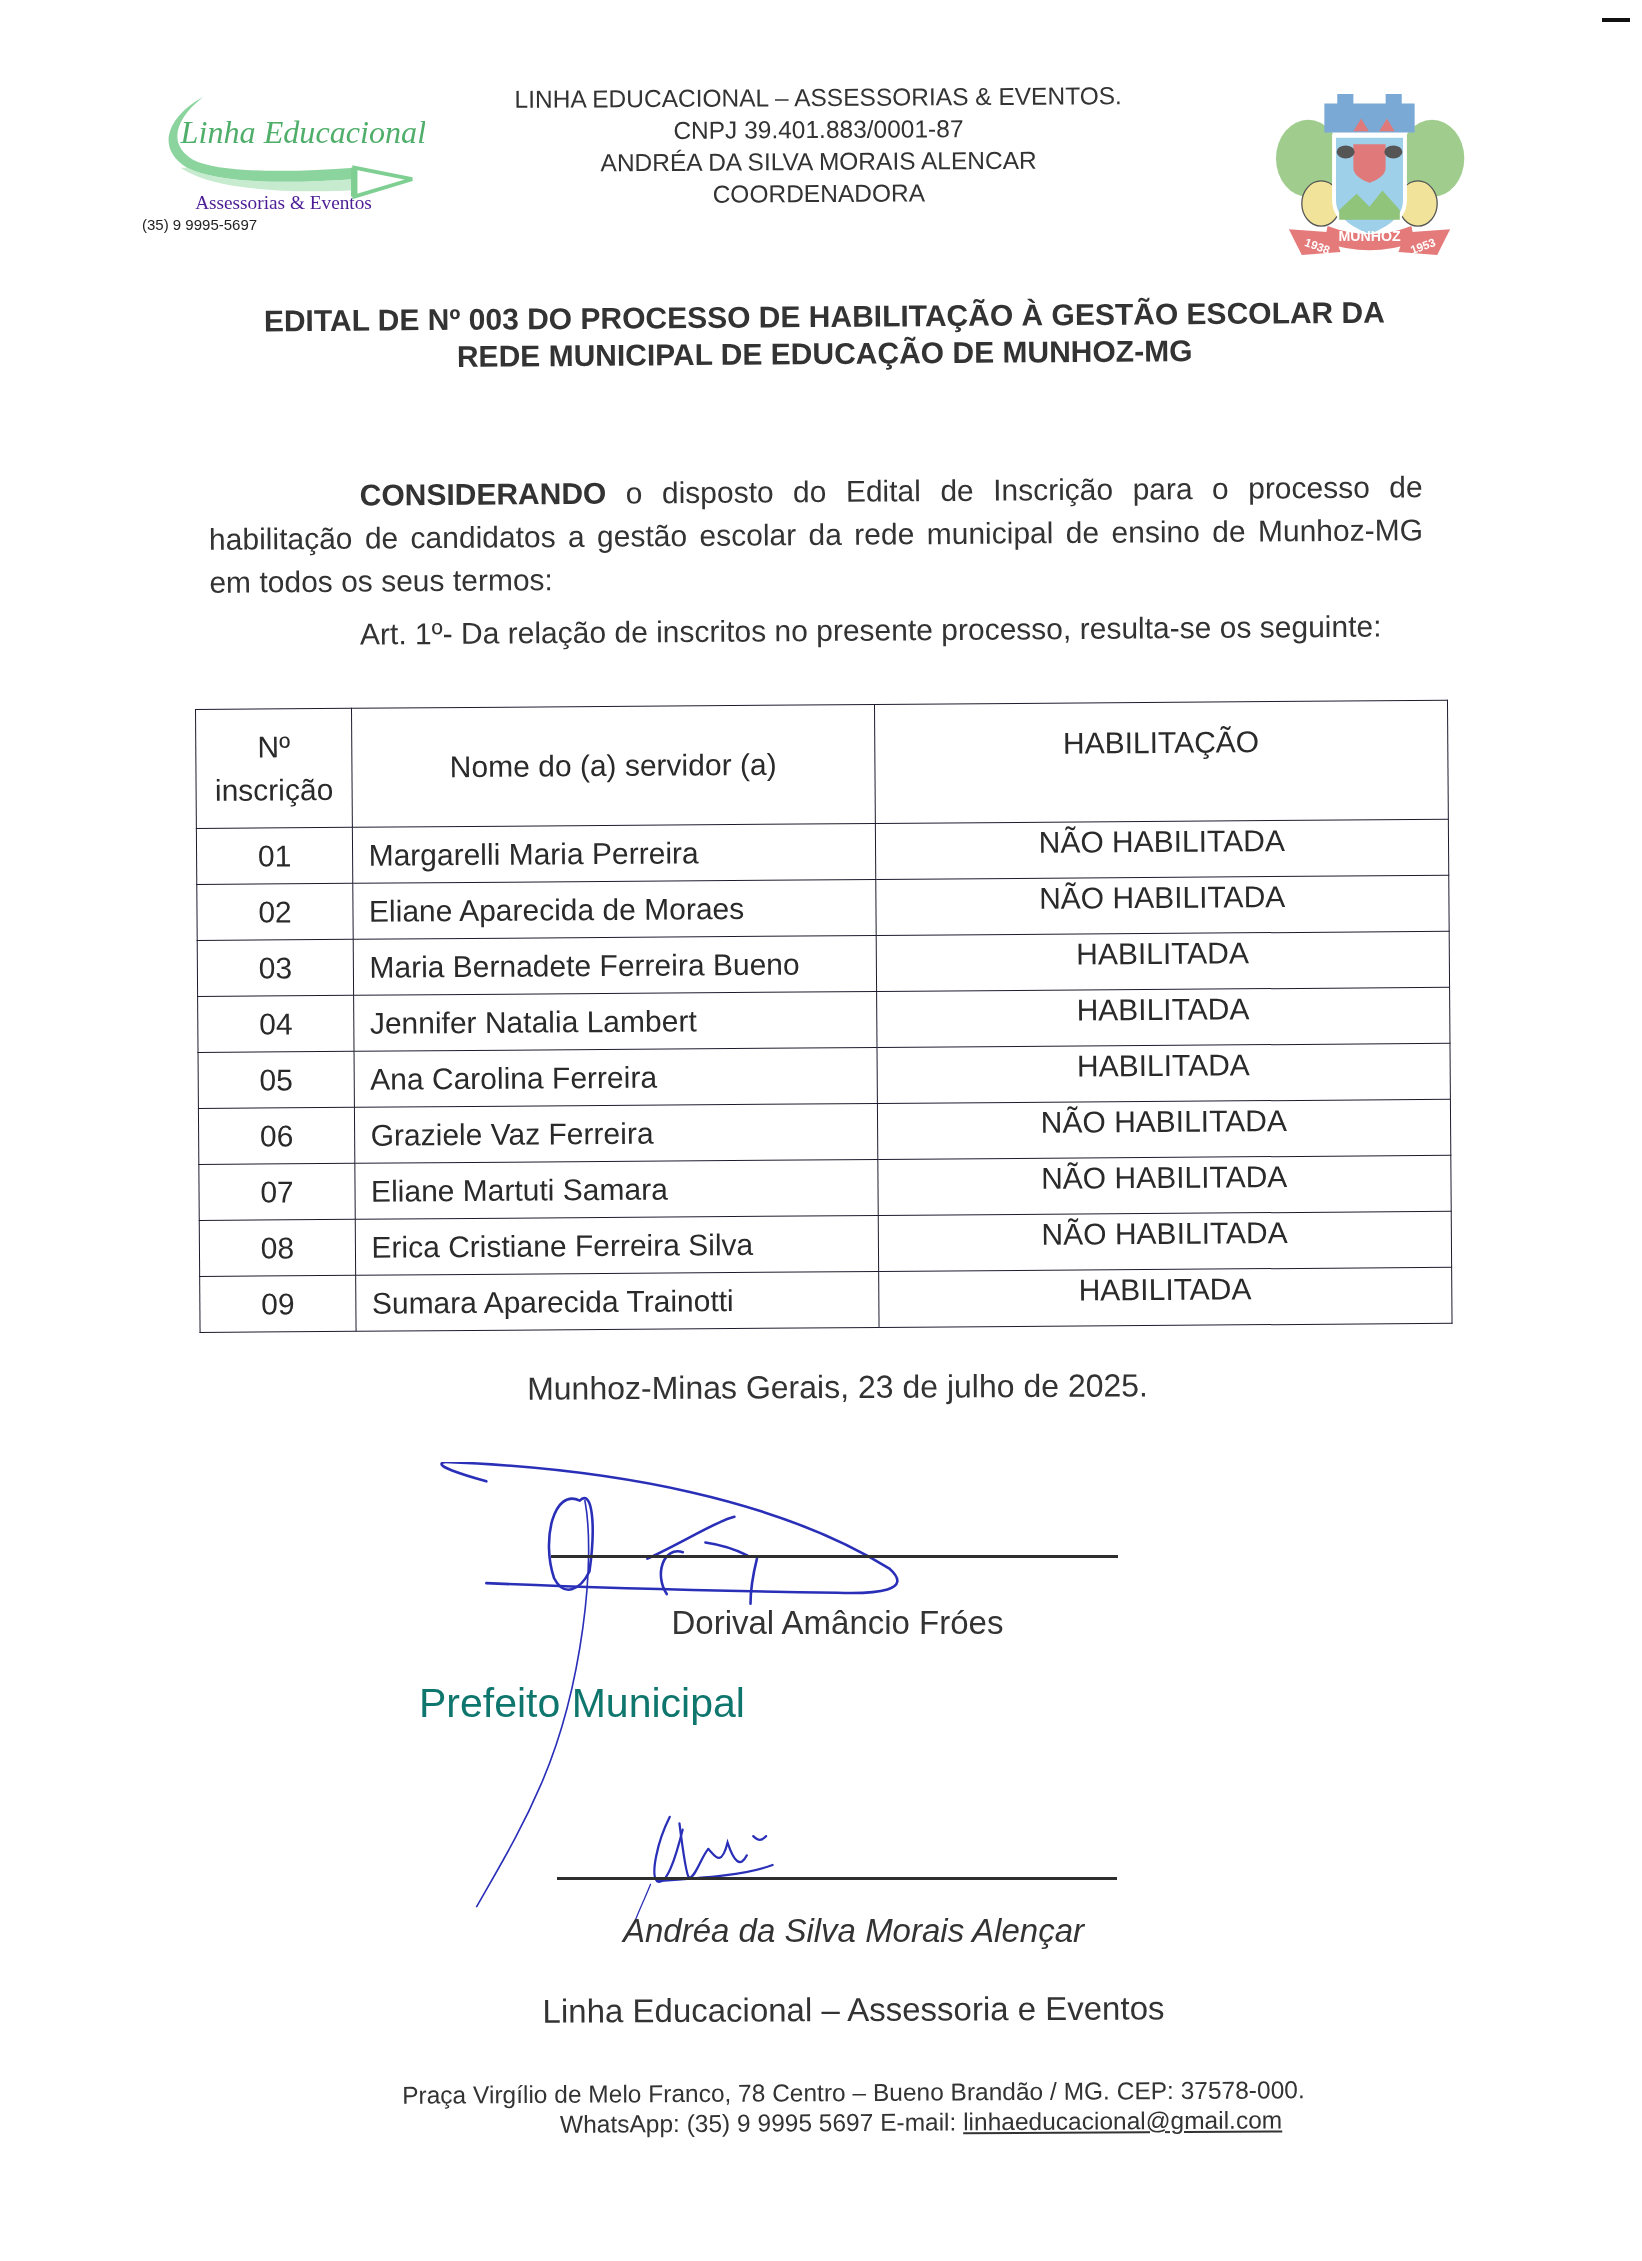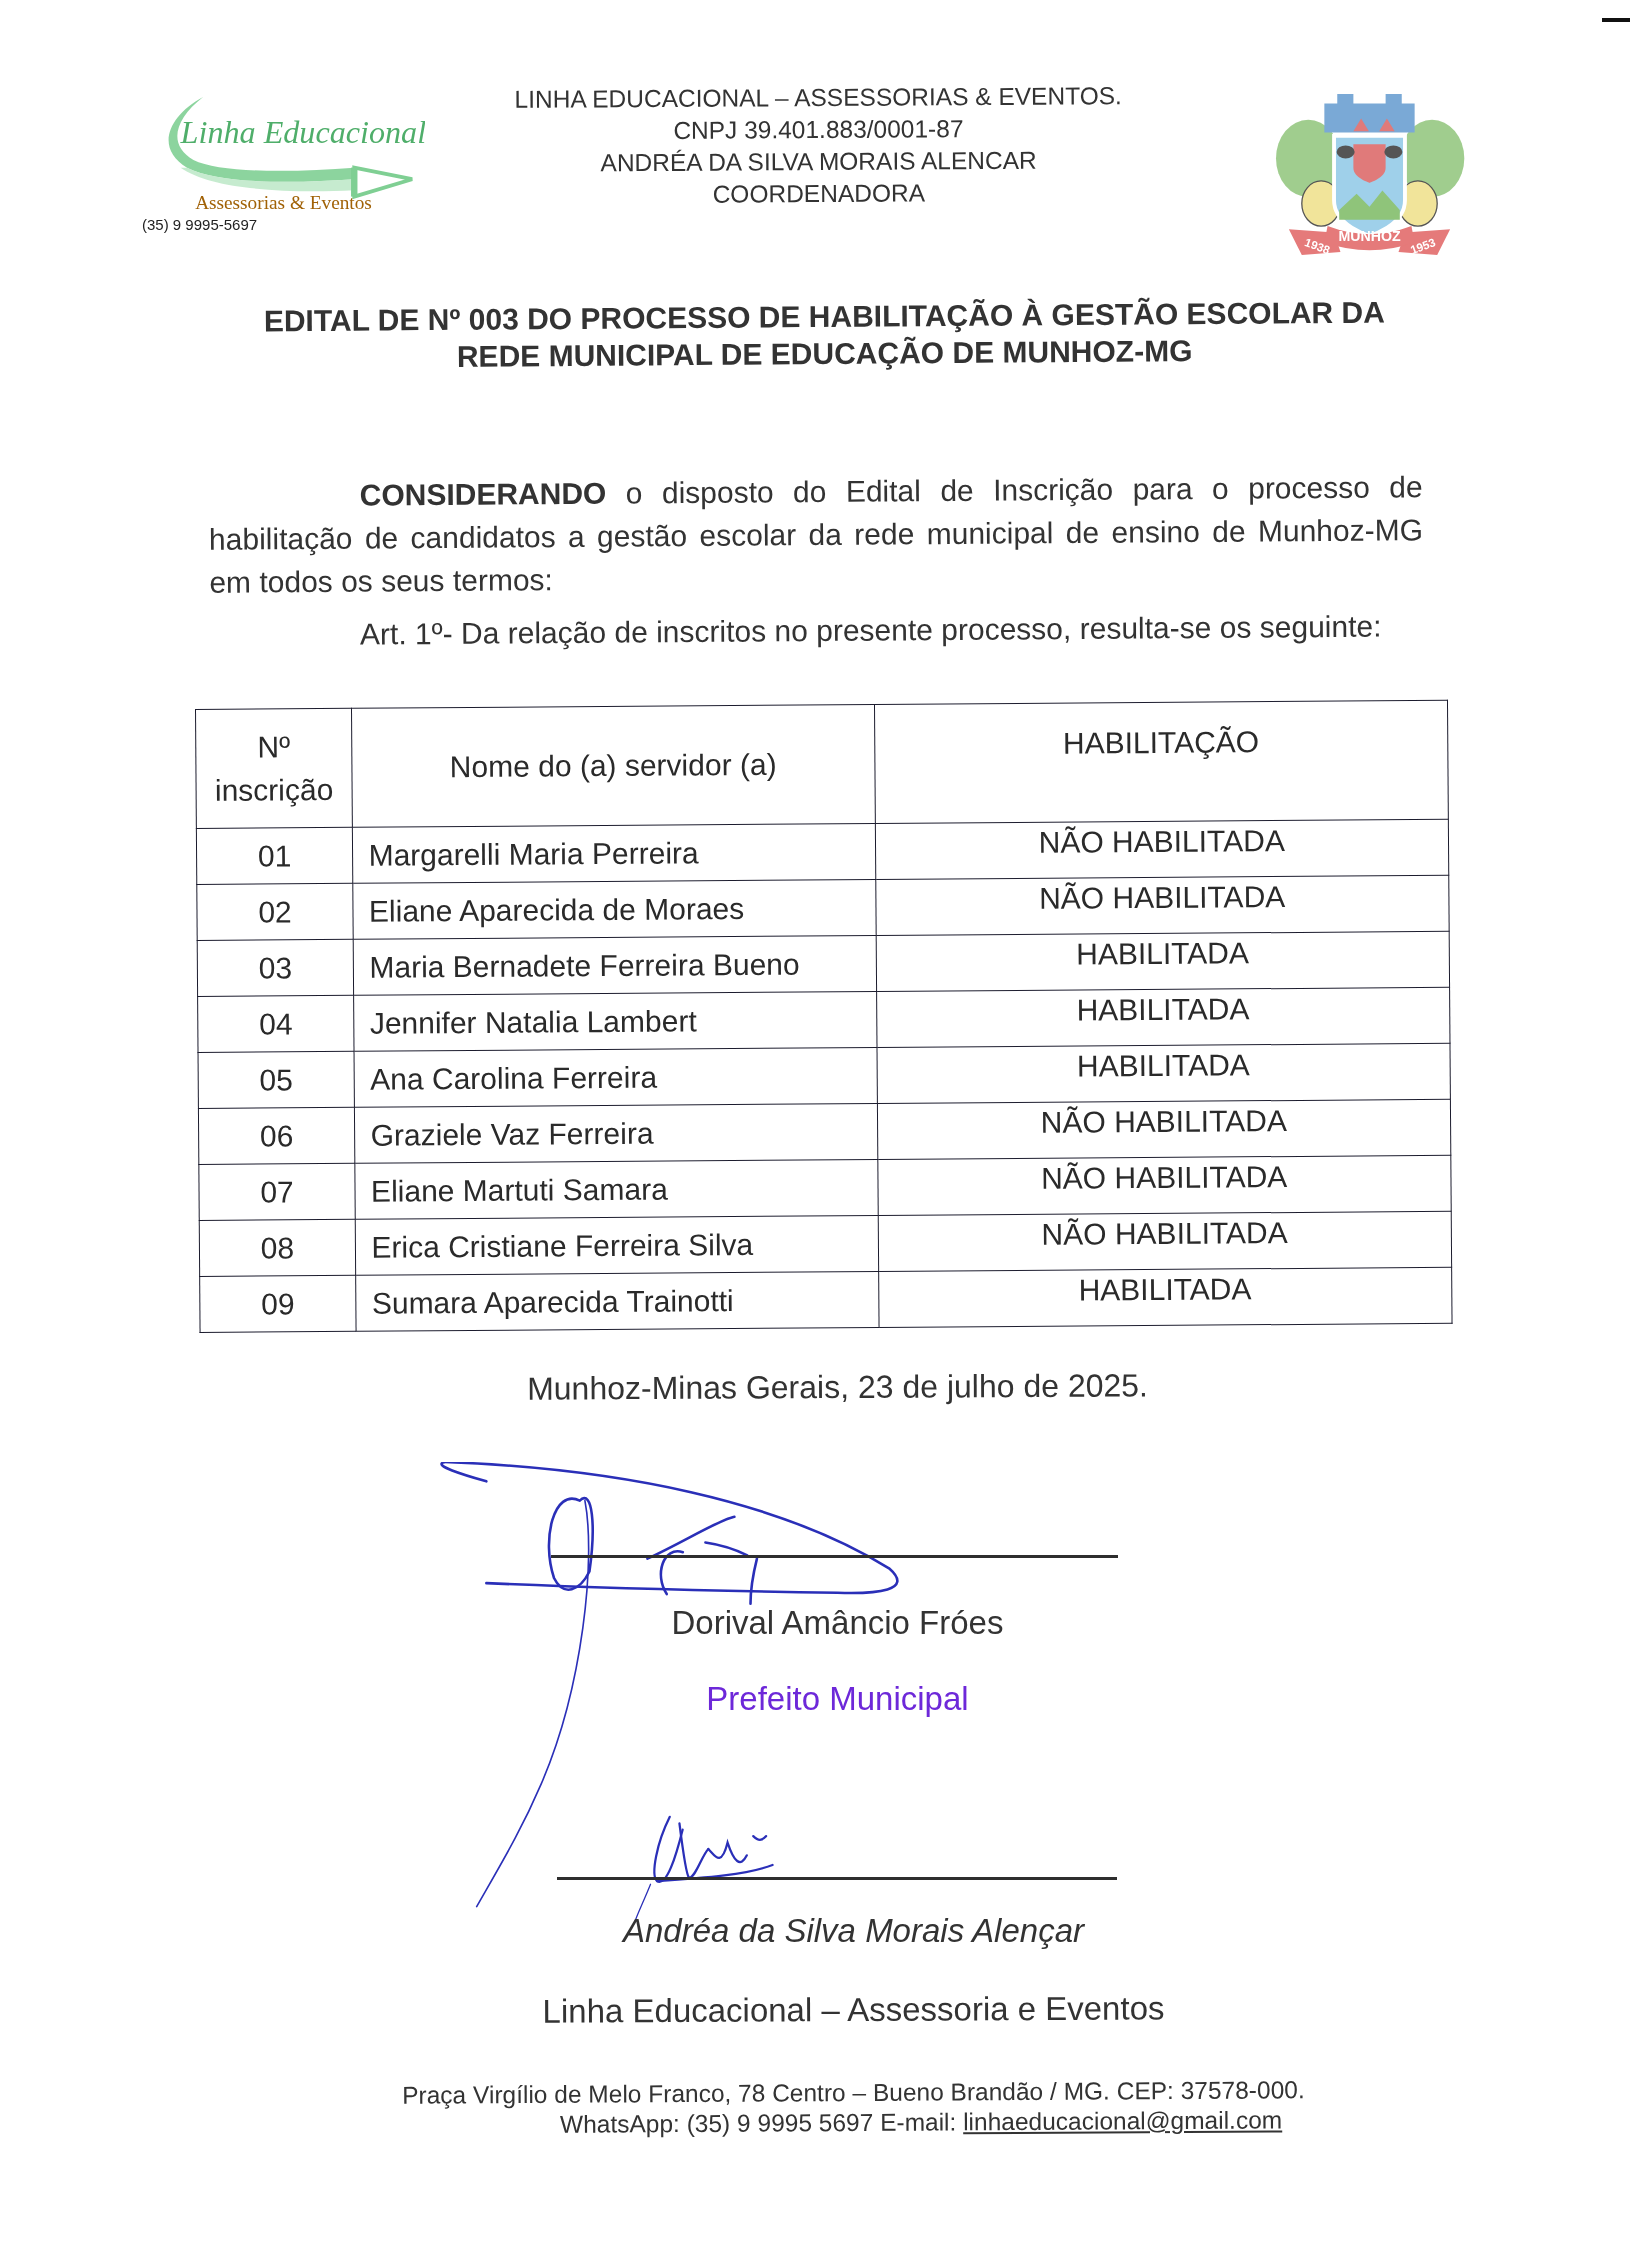--- a/index.html
+++ b/index.html
@@ -4,21 +4,21 @@
 <style>
   html, body { margin: 0; padding: 0; background: #ffffff; }
   body { width: 1643px; height: 2261px; position: relative; overflow: hidden;
          font-family: "Liberation Sans", sans-serif; color: #222; }
   .abs { position: absolute; }
   .corner-mark { left: 1602px; top: 18px; width: 28px; height: 3.9px; background: #111; }
 
   
   .logo { left: 142px; top: 71px; width: 283px; height: 174px; }
   .logo-sub { left: 142px; top: 192px; width: 283px; text-align: center;
-              font-family: "Liberation Serif", serif; font-size: 19.3px; color: #a16207; }
+              font-family: "Liberation Serif", serif; font-size: 19.3px; color: #4c1d95; }
   .logo-phone { left: 142px; top: 216px; width: 283px; text-align: left;
                 font-size: 15px; color: #222; }
   .header-text { left: 445px; top: 82px; width: 747px; text-align: center;
                  font-size: 24.5px; line-height: 32px; color: #333; transform: rotate(-0.35deg); }
   .header-text div { white-space: nowrap; }
   .crest { left: 1263px; top: 81px; width: 213px; height: 187px; }
 
   
   .title { left: 193px; top: 298px; width: 1263px; text-align: center; font-weight: bold;
            font-size: 30px; line-height: 37px; color: #333; transform: rotate(-0.45deg); }
@@ -42,21 +42,21 @@
   .c3 span { display: inline-block; margin-top: 2.6px; }
   .th-num { line-height: 43px; }
   .th-hab { vertical-align: top; }
   .th-hab span { display: inline-block; margin-top: 23px; }
 
   
   .date { left: 419px; top: 1369px; width: 837px; text-align: center; font-size: 32px; color: #333; transform: rotate(-0.3deg); }
   .sig1 { left: 425px; top: 1462px; width: 709px; height: 451px; }
   .sig-line1 { left: 551px; top: 1555px; width: 567px; height: 3.2px; background: #2e2e2e; }
   .name1 { left: 419px; top: 1604px; width: 837px; text-align: center; font-size: 33px; color: #333; }
-  .role1 { left: 419px; top: 1680px; width: 837px; text-align: center; font-size: 33px; color: #6d28d9; }
+  .role1 { left: 419px; top: 1680px; width: 837px; text-align: left; font-size: 41px; color: #0f766e; }
   .sig2 { left: 631px; top: 1804px; width: 206px; height: 122px; }
   .sig-line2 { left: 557px; top: 1877px; width: 560px; height: 3.2px; background: #2e2e2e; }
   .name2 { left: 451px; top: 1912px; width: 805px; text-align: center; font-size: 33px; color: #333; font-style: italic; }
   .org2 { left: 451px; top: 1991px; width: 805px; text-align: center; font-size: 33px; color: #333; transform: rotate(-0.3deg); }
 
   
   .footer { left: 322px; top: 2078px; width: 1063px; text-align: center; font-size: 24.5px; line-height: 30px; color: #333; transform: rotate(-0.35deg); }
   .footer .email { text-decoration: underline; }
   .footer .line2 { padding-left: 135px; }
 </style>

